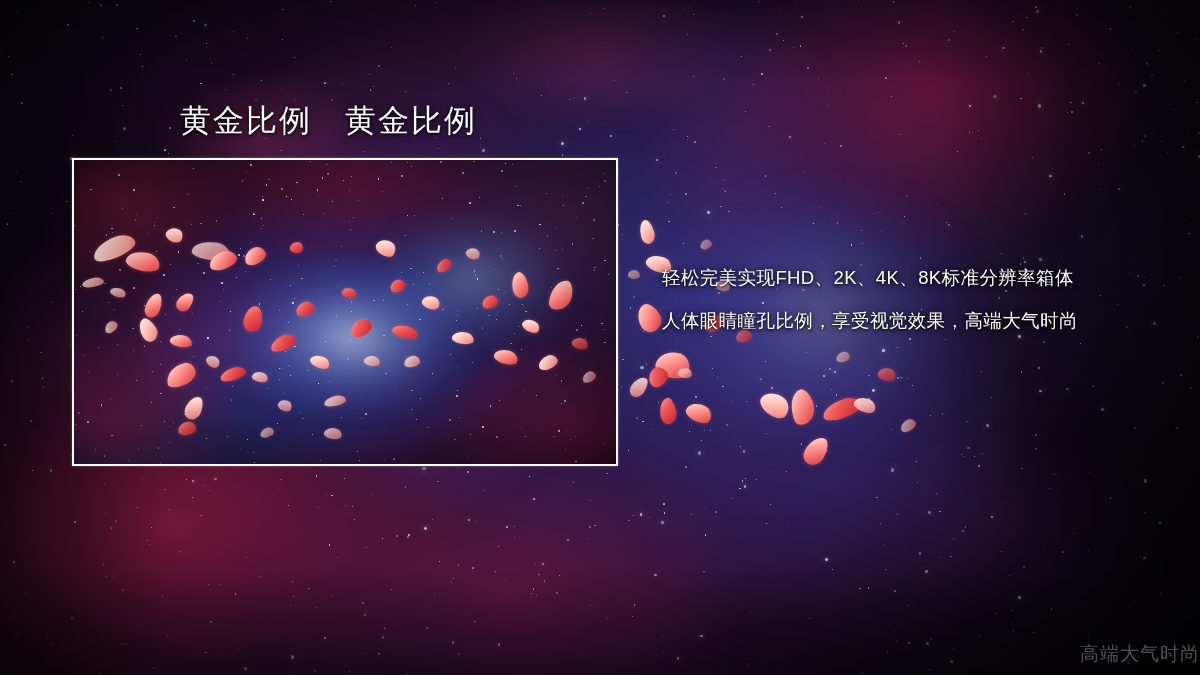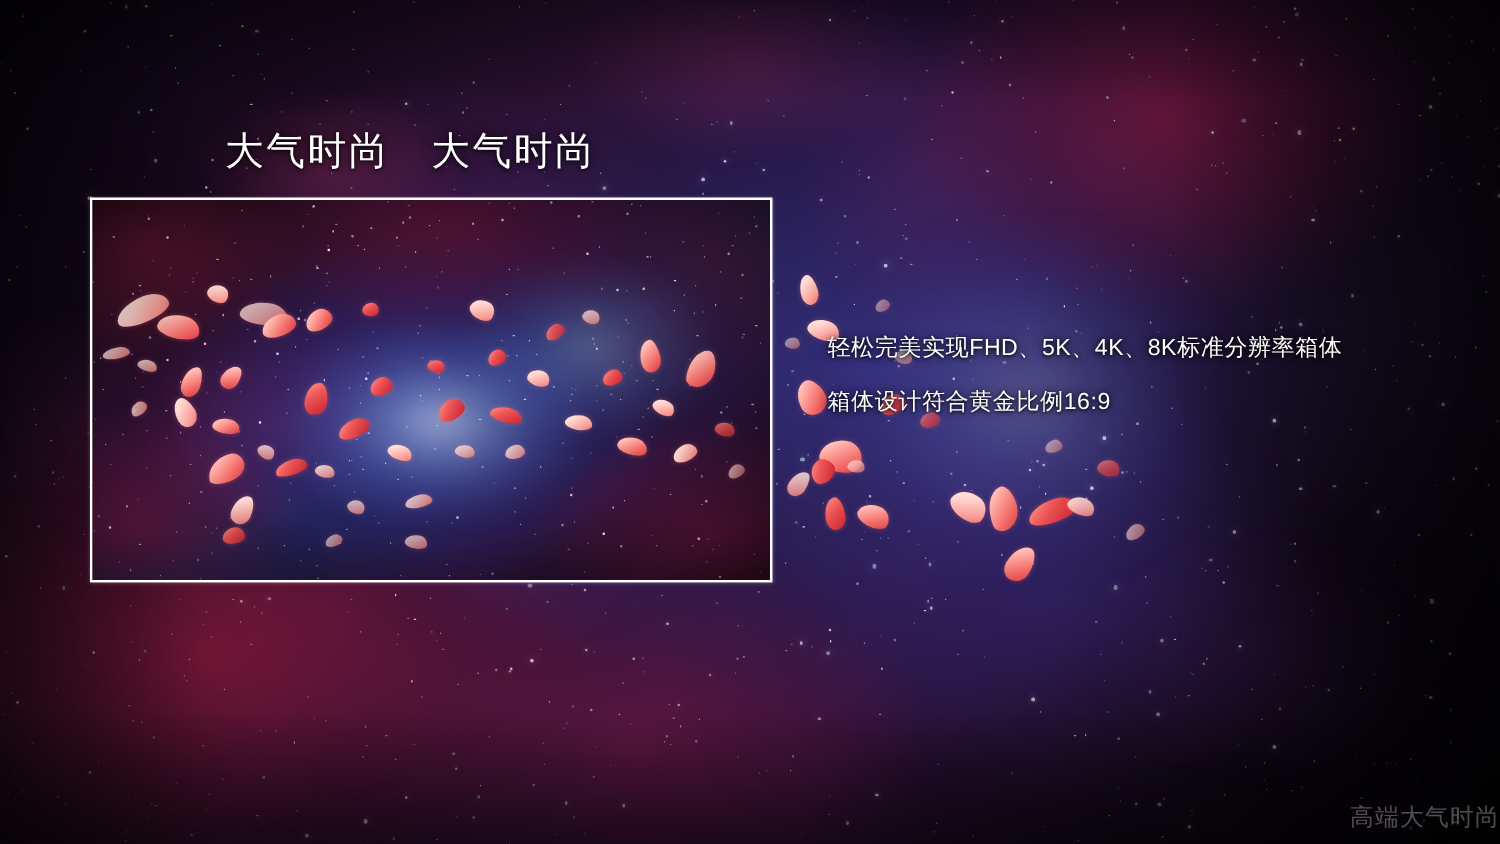--- a/index.html
+++ b/index.html
@@ -1576,22 +1576,22 @@
       <div class="petal" style="left: 806px; top: 436px; width: 20px; height: 30px; transform: rotate(30deg);"></div>
       <div class="petal deep" style="left: 822px; top: 400px; width: 40px; height: 18px; transform: rotate(-18deg);"></div>
       <div class="petal pale" style="left: 854px; top: 398px; width: 22px; height: 14px; transform: rotate(24deg); opacity: 0.9;"></div>
       <div class="petal pale" style="left: 836px; top: 352px; width: 14px; height: 10px; transform: rotate(-12deg); opacity: 0.55;"></div>
       <div class="petal deep" style="left: 878px; top: 368px; width: 18px; height: 13px; transform: rotate(16deg); opacity: 0.7;"></div>
       <div class="petal pale" style="left: 900px; top: 420px; width: 16px; height: 11px; transform: rotate(-28deg); opacity: 0.6;"></div>
       <div class="petal pale" style="left: 628px; top: 270px; width: 12px; height: 9px; transform: rotate(10deg); opacity: 0.55;"></div>
       <div class="petal pale" style="left: 700px; top: 240px; width: 12px; height: 9px; transform: rotate(-20deg); opacity: 0.5;"></div>
     </div>
 
-  <div class="title">大气时尚　大气时尚</div>
+  <div class="title">黄金比例　黄金比例</div>
 
   <div class="body-text">
-    <div class="body-line">轻松完美实现FHD、5K、4K、8K标准分辨率箱体</div>
-    <div class="body-line">箱体设计符合黄金比例16:9</div>
+    <div class="body-line">轻松完美实现FHD、2K、4K、8K标准分辨率箱体</div>
+    <div class="body-line">人体眼睛瞳孔比例，享受视觉效果，高端大气时尚</div>
   </div>
 
   <div class="watermark">高端大气时尚</div>
 
 </div>
 
 </body></html>

